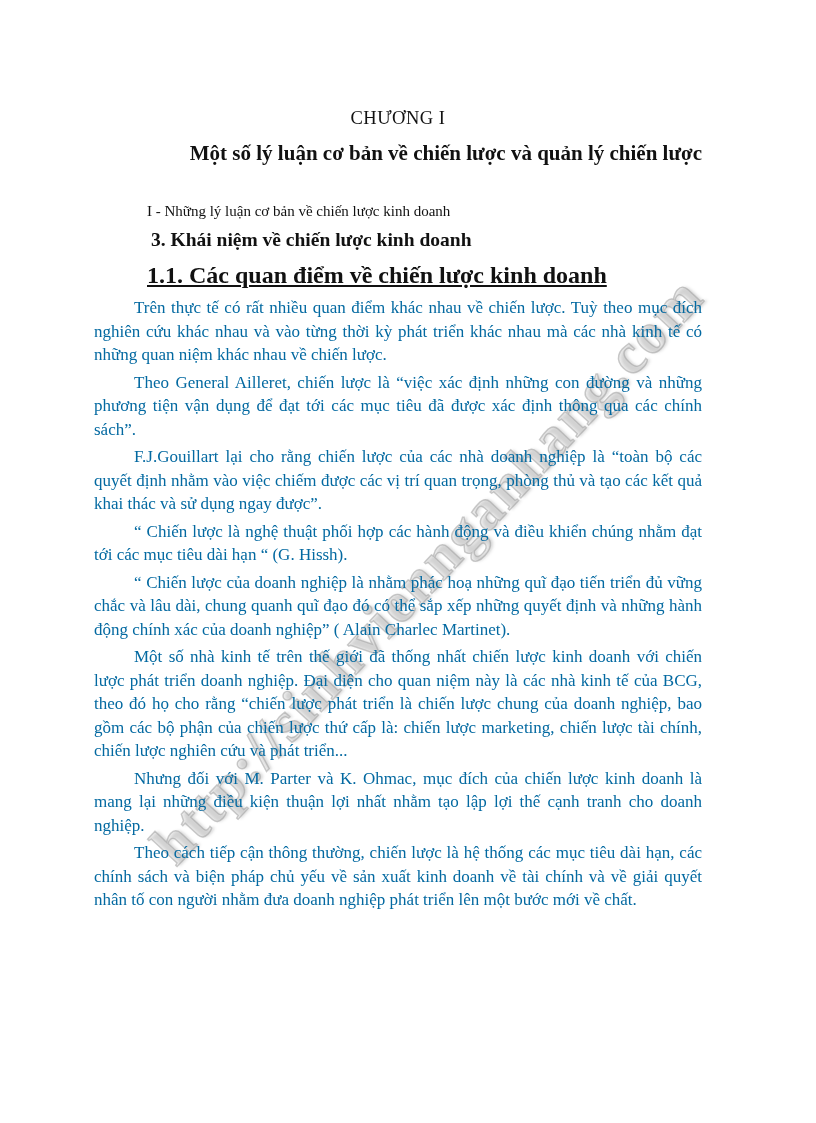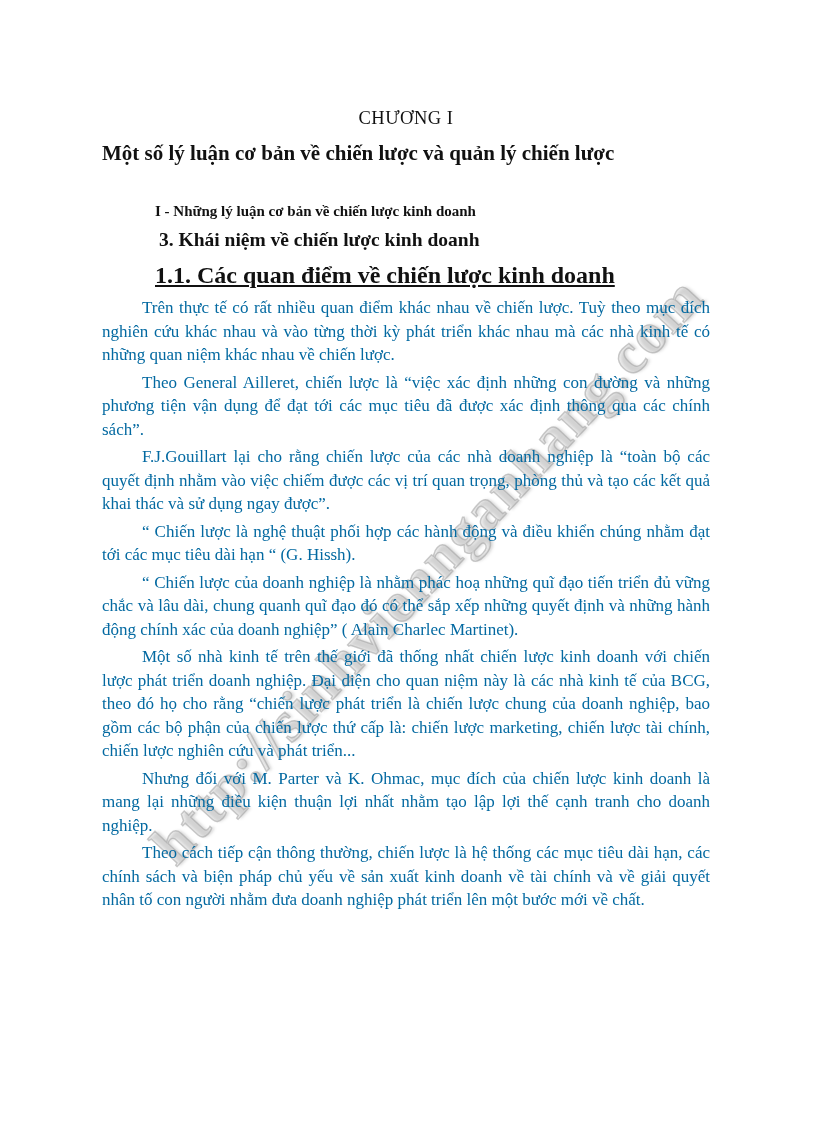--- a/index.html
+++ b/index.html
@@ -28,41 +28,41 @@
     letter-spacing: 2px;
     white-space: nowrap;
     color: rgba(195, 195, 195, 0.30);
     -webkit-text-stroke: 1.4px rgba(160, 160, 160, 0.55);
     text-shadow: 2px 2px 3px rgba(130, 130, 130, 0.30);
     pointer-events: none;
     z-index: 1;
   }
   .content {
     position: absolute;
-    left: 102px;
+    left: 94px;
     top: 108px;
     width: 608px;
     z-index: 2;
   }
   .chapter {
     font-size: 18.5px;
     letter-spacing: 0.5px;
     text-align: center;
     margin: 0 0 12px 0;
     font-weight: normal;
   }
   .title {
     font-size: 21px;
     font-weight: 700;
-    text-align: left;
+    text-align: right;
     margin: 0 0 37px 0;
   }
   .sec-heading {
     font-size: 15px;
-    font-weight: 700;
+    font-weight: 400;
     padding-left: 53px;
     margin: 0 0 9px 0;
   }
   .subsec-heading {
     font-size: 19.5px;
     font-weight: 700;
     padding-left: 57px;
     margin: 0 0 11px 0;
   }
   .subsubsec-heading {

